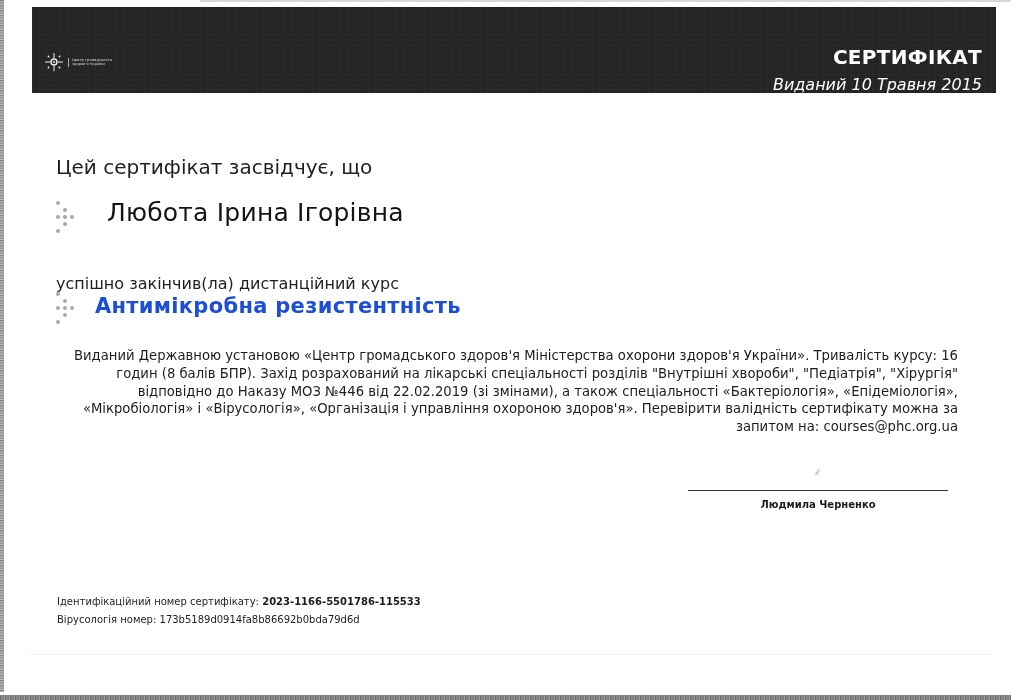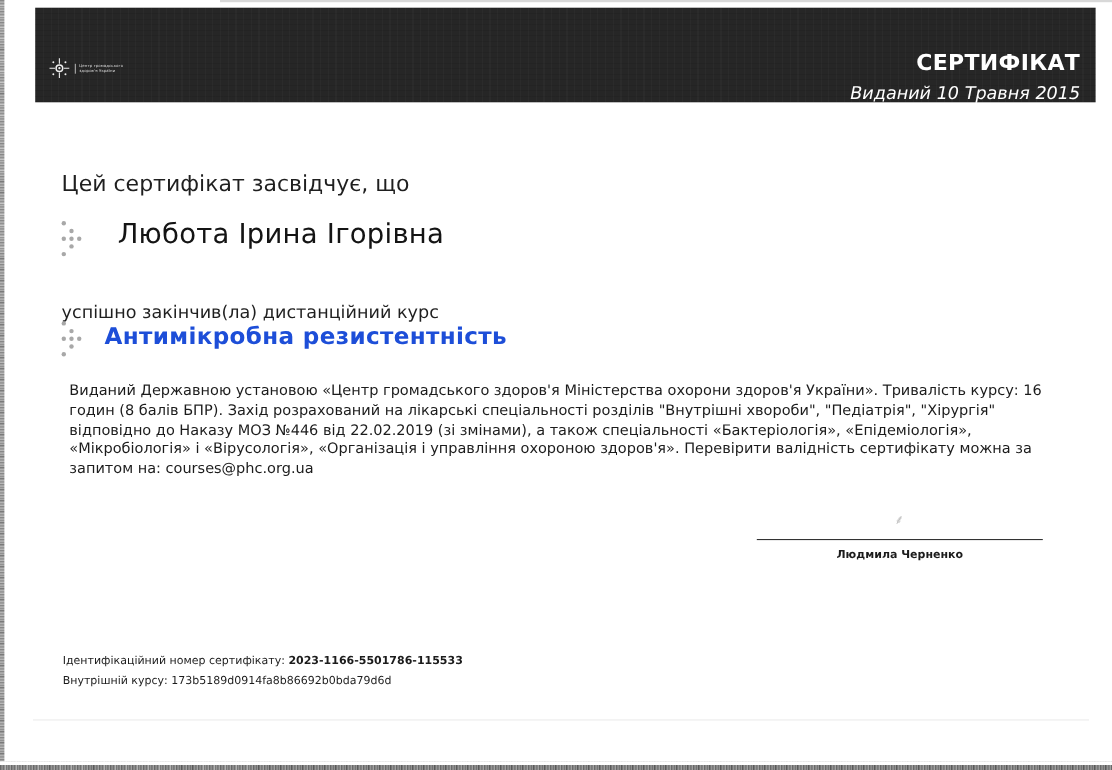--- a/index.html
+++ b/index.html
@@ -118,20 +118,21 @@
       color: #1d4ed8;
       letter-spacing: 0.3px;
     }
     .description {
       position: absolute;
       left: 63px; top: 347px;
       width: 895px;
       font-size: 13.2px;
       line-height: 17.8px;
       color: #1c1c1c;
+      text-align: right;
     }
     .signature-mark {
       position: absolute;
       left: 813px; top: 463px;
       font-size: 12px;
       color: #bdbdbd;
     }
     .signature-line {
       position: absolute;
       left: 688px; top: 490px;
@@ -234,18 +235,18 @@
 <div class="signatory">
   <div class="signatory-name">Людмила Черненко</div>
 </div>
 
 <div class="cert-id">
   <span>Ідентифікаційний номер сертифікату:</span>
   <b>2023-1166-5501786-115533</b>
 </div>
 
 <div class="internal-id">
-  <span>Внутрішній курсу:</span>
+  <span>Вірусологія номер:</span>
   <span>173b5189d0914fa8b86692b0bda79d6d</span>
 </div>
 
 <div class="faint-line"></div>
 <div class="scan-edge-bottom"></div>
 
 </body></html>

